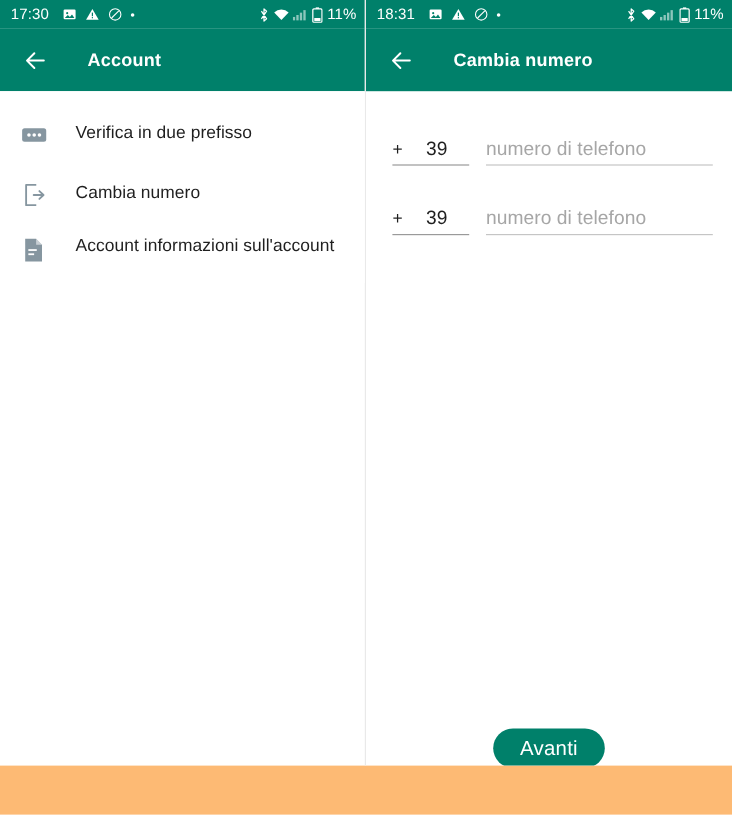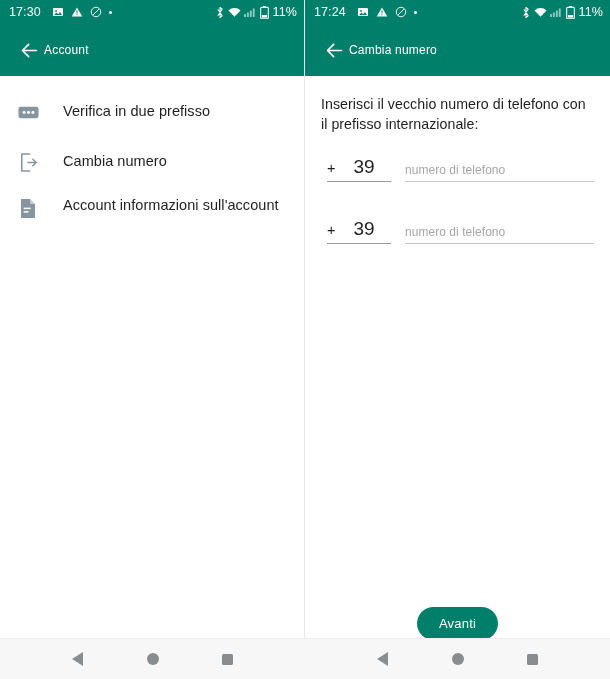--- a/index.html
+++ b/index.html
@@ -8,21 +8,21 @@
     height: 679px;
     overflow: hidden;
     font-family: "Liberation Sans", sans-serif;
     background: #ffffff;
   }
   .screen {
     position: relative;
     width: 610px;
     height: 679px;
     display: flex;
-    flex-direction: column;
+    flex-direction: row;
     background: #fdba74;
   }
   .panes {
     position: relative;
     display: flex;
     width: 610px;
     height: 638px;
   }
   .pane {
     position: relative;
@@ -72,22 +72,23 @@
     align-items: center;
     padding-left: 14px;
     color: #ffffff;
   }
   .appbar .back {
     width: 30px; height: 30px;
     display: flex; align-items: center; justify-content: center;
     cursor: pointer;
   }
   .appbar .title {
-    font-size: 12px;
-    font-weight: 400;
+    font-size: 15px;
+    margin-left: 29px;
+    font-weight: 700;
     letter-spacing: .2px;
     white-space: nowrap;
   }
 
   
   .settings-list { padding-top: 10px; background: #ffffff; }
   .settings-row {
     display: flex;
     align-items: flex-start;
     min-height: 50px;
@@ -134,34 +135,34 @@
     border-bottom: 1px solid #9a9a9a;
     padding-bottom: 3px;
     margin-left: 6px;
   }
   .cc-plus {
     font-size: 14.5px;
     color: #1f1f1f;
     width: 14px;
   }
   .cc-value {
-    font-size: 19px;
+    font-size: 16px;
     color: #1f1f1f;
     flex: 1;
     text-align: center;
     padding-right: 4px;
   }
   .phone-field {
     flex: 1;
     margin-left: 14px;
     border-bottom: 1px solid #c5c5c5;
     padding-bottom: 3px;
   }
   .phone-placeholder {
-    font-size: 12px;
+    font-size: 16px;
     color: #a6a6a6;
     letter-spacing: .05px;
   }
   .spacer-block { height: 14px; }
 
   
   .next-btn-wrap {
     position: absolute;
     left: 0;
     right: 0;
@@ -170,21 +171,21 @@
     justify-content: center;
   }
   .next-btn {
     background: #00806a;
     color: #ffffff;
     border: none;
     border-radius: 22px;
     height: 33px;
     min-width: 77px;
     padding: 0 22px;
-    font-size: 13px;
+    font-size: 17px;
     font-family: "Liberation Sans", sans-serif;
     cursor: pointer;
     letter-spacing: .2px;
   }
 
   
   .navbar {
     height: 41px;
     background: #f7f7f7;
     display: flex;
@@ -320,21 +321,21 @@
           <span class="row-label">Account informazioni sull'account</span>
         </div>
 
 
       </div>
     </div>
 
     <div class="pane pane-right">
 
       <div class="statusbar">
-        <span class="clock">17:24</span>
+        <span class="clock">18:31</span>
         <span class="status-left-icons">
           <svg class="si" width="12" height="12" viewBox="0 0 24 24">
               <rect x="2" y="4" width="20" height="16" rx="2" fill="#fff"></rect>
               <circle cx="8" cy="10" r="1.8" fill="#00806a"></circle>
               <path d="M4 18l5-5 3.5 3.5L16 12l4 6z" fill="#00806a"></path>
             </svg>
           <svg class="si" width="12" height="12" viewBox="0 0 24 24">
               <path d="M12 3L1.5 21h21z" fill="#fff"></path>
               <rect x="11" y="9" width="2" height="6" fill="#00806a"></rect>
               <rect x="11" y="16.5" width="2" height="2" fill="#00806a"></rect>
@@ -371,21 +372,20 @@
         <span class="back">
           <svg width="21" height="21" viewBox="0 0 24 24">
               <path d="M20 12H5M11 5l-7 7 7 7" fill="none" stroke="#ffffff" stroke-width="1.9" stroke-linecap="round" stroke-linejoin="round"></path>
             </svg>
         </span>
         <span class="title">Cambia numero</span>
       </div>
 
       <div class="form-body">
 
-        <div class="form-text">Inserisci il vecchio numero di telefono con il prefisso internazionale:</div>
         <div class="field-row">
           <span class="cc-field">
             <span class="cc-plus">+</span>
             <span class="cc-value">39</span>
           </span>
           <span class="phone-field">
             <span class="phone-placeholder">numero di telefono</span>
           </span>
         </div>
 

